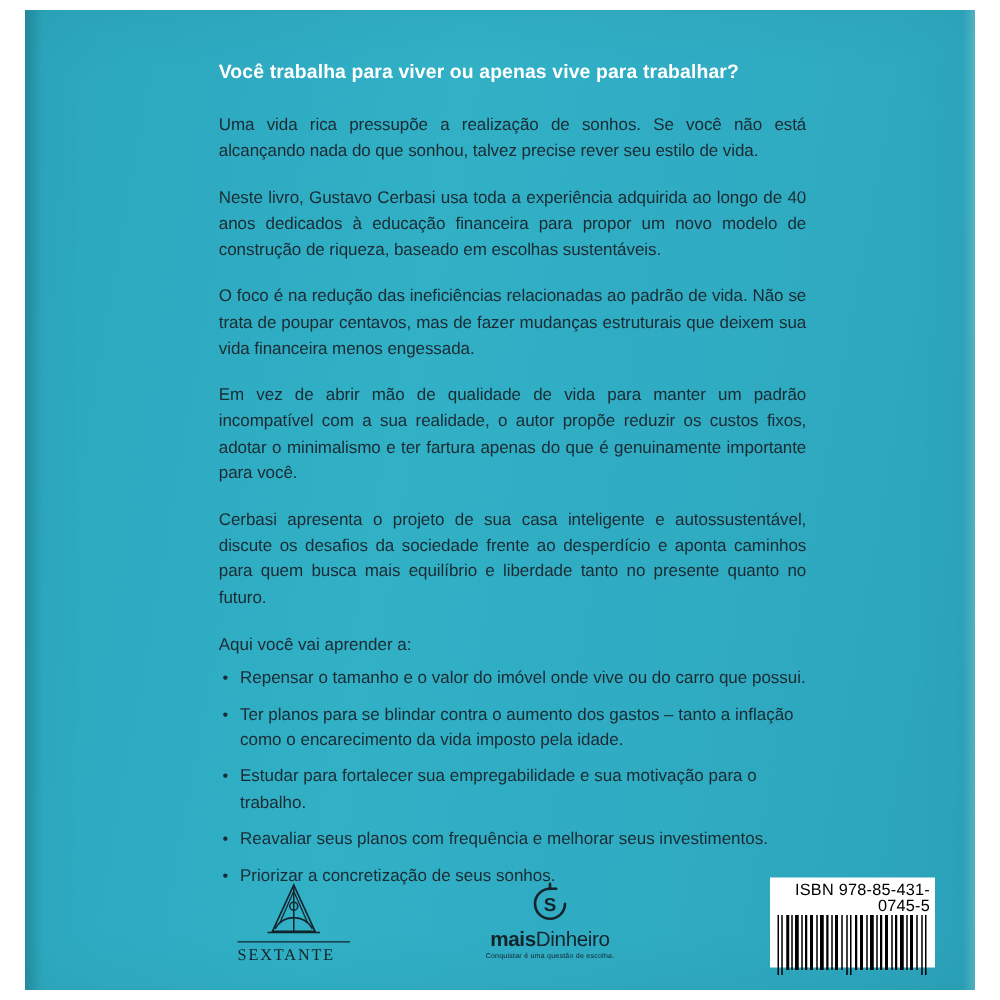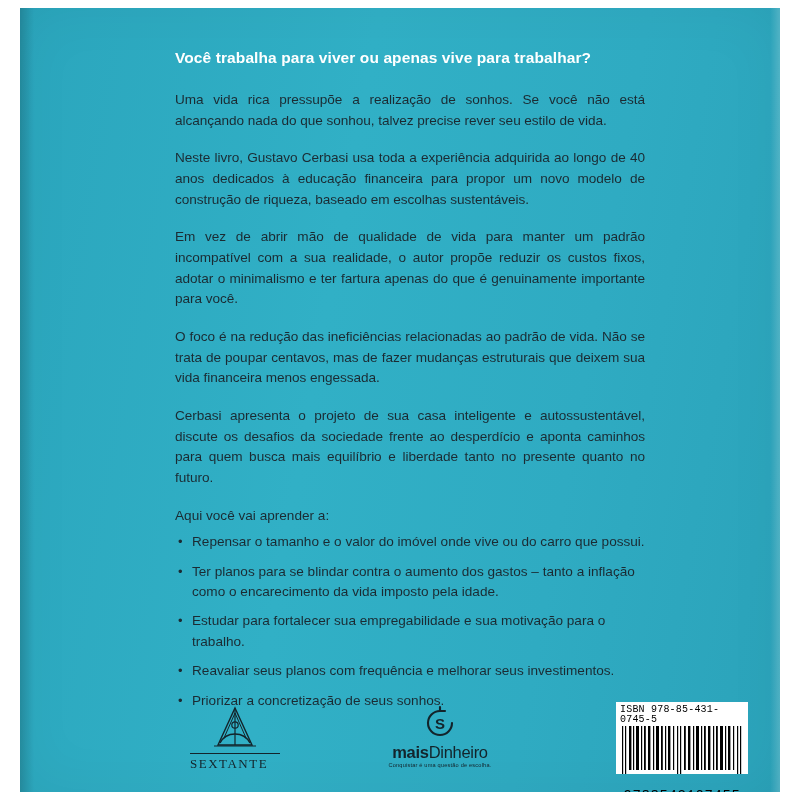--- a/index.html
+++ b/index.html
@@ -151,23 +151,23 @@
     position: absolute;
     right: 32px;
     bottom: 4px;
     width: 132px;
     height: 72px;
     background: #ffffff;
     padding: 3px 4px 2px 4px;
     box-sizing: border-box;
   }
   #isbn-text {
-    font-family: Liberation Mono, monospace;
-    font-size: 10px;
-    text-align: left;
+    font-family: Liberation Sans, sans-serif;
+    font-size: 13px;
+    text-align: right;
     color: #000000;
     letter-spacing: 0.2px;
     line-height: 1;
     margin-bottom: 1px;
   }
   #barcode-bars {
     width: 100%;
     height: 48px;
     display: block;
   }
@@ -188,22 +188,22 @@
 
   <div id="spine-shade"></div>
   <div id="edge-shade-right"></div>
 
   <div id="content">
 
     <h1 id="headline">Você trabalha para viver ou apenas vive para trabalhar?</h1>
 
     <p class="para">Uma vida rica pressupõe a realização de sonhos. Se você não está alcançando nada do que sonhou, talvez precise rever seu estilo de vida.</p>
     <p class="para">Neste livro, Gustavo Cerbasi usa toda a experiência adquirida ao longo de 40 anos dedicados à educação financeira para propor um novo modelo de construção de riqueza, baseado em escolhas sustentáveis.</p>
+    <p class="para">O foco é na redução das ineficiências relacionadas ao padrão de vida. Não se trata de poupar centavos, mas de fazer mudanças estruturais que deixem sua vida financeira menos engessada.</p>
     <p class="para">Em vez de abrir mão de qualidade de vida para manter um padrão incompatível com a sua realidade, o autor propõe reduzir os custos fixos, adotar o minimalismo e ter fartura apenas do que é genuinamente importante para você.</p>
-    <p class="para">O foco é na redução das ineficiências relacionadas ao padrão de vida. Não se trata de poupar centavos, mas de fazer mudanças estruturais que deixem sua vida financeira menos engessada.</p>
     <p class="para">Cerbasi apresenta o projeto de sua casa inteligente e autossustentável, discute os desafios da sociedade frente ao desperdício e aponta caminhos para quem busca mais equilíbrio e liberdade tanto no presente quanto no futuro.</p>
 
     <p id="list-intro">Aqui você vai aprender a:</p>
 
     <ul class="bullets">
       <li>Repensar o tamanho e o valor do imóvel onde vive ou do carro que possui.</li>
       <li>Ter planos para se blindar contra o aumento dos gastos – tanto a inflação como o encarecimento da vida imposto pela idade.</li>
       <li>Estudar para fortalecer sua empregabilidade e sua motivação para o trabalho.</li>
       <li>Reavaliar seus planos com frequência e melhorar seus investimentos.</li>
       <li>Priorizar a concretização de seus sonhos.</li>

